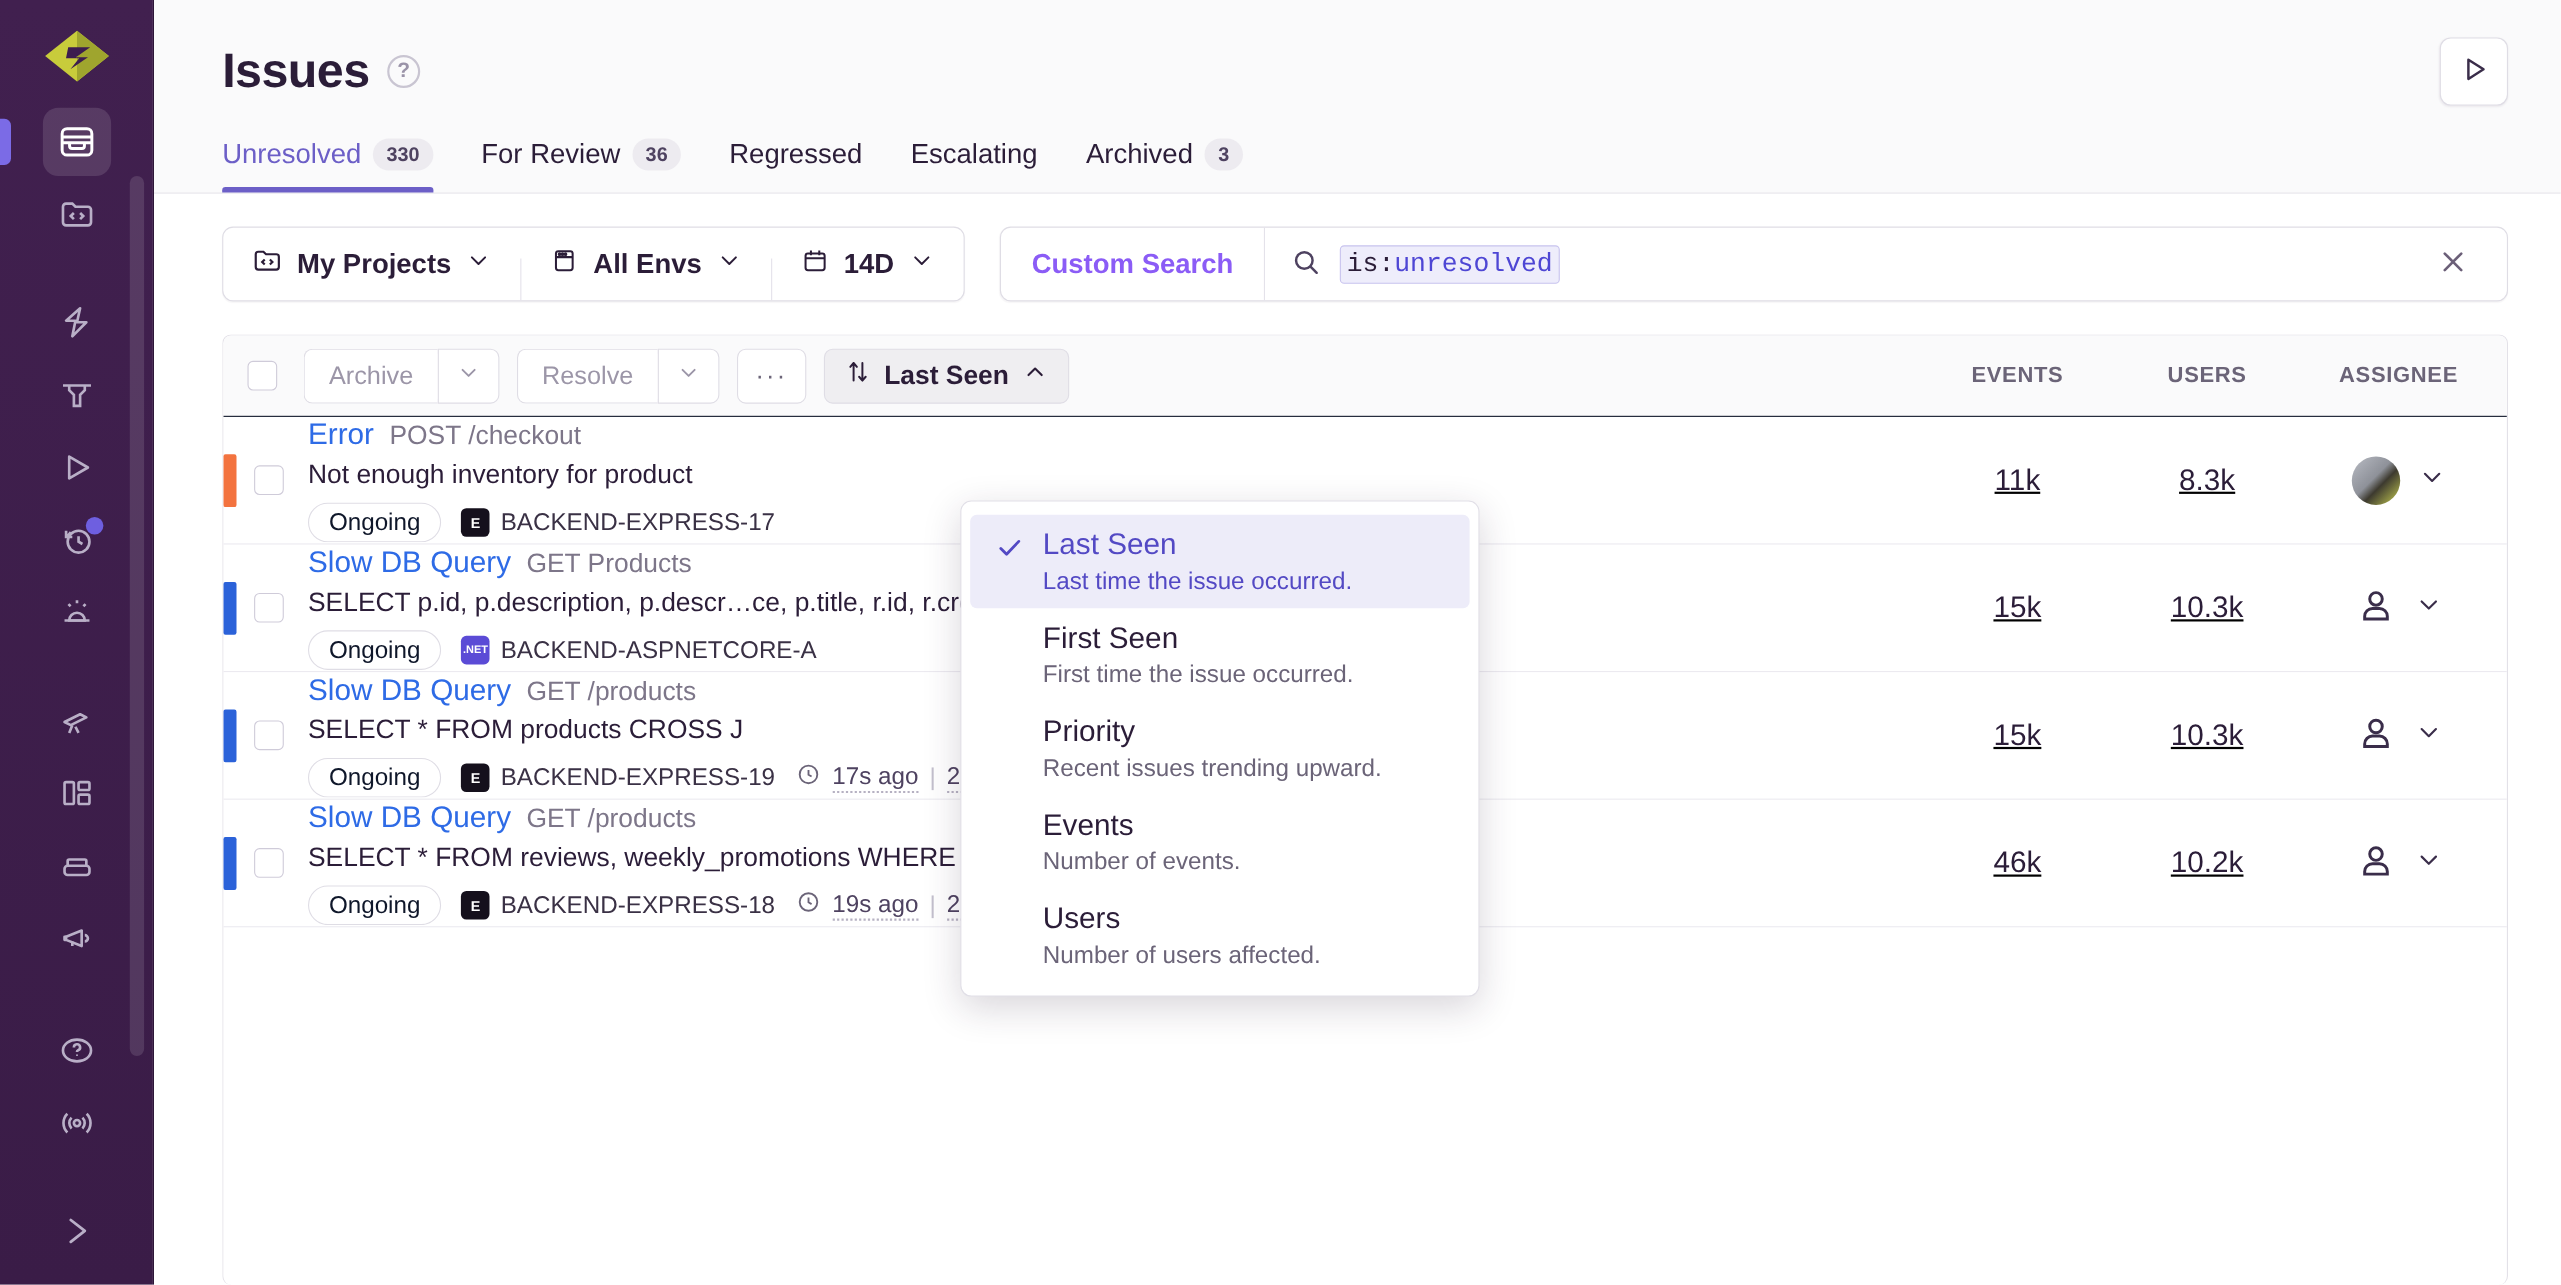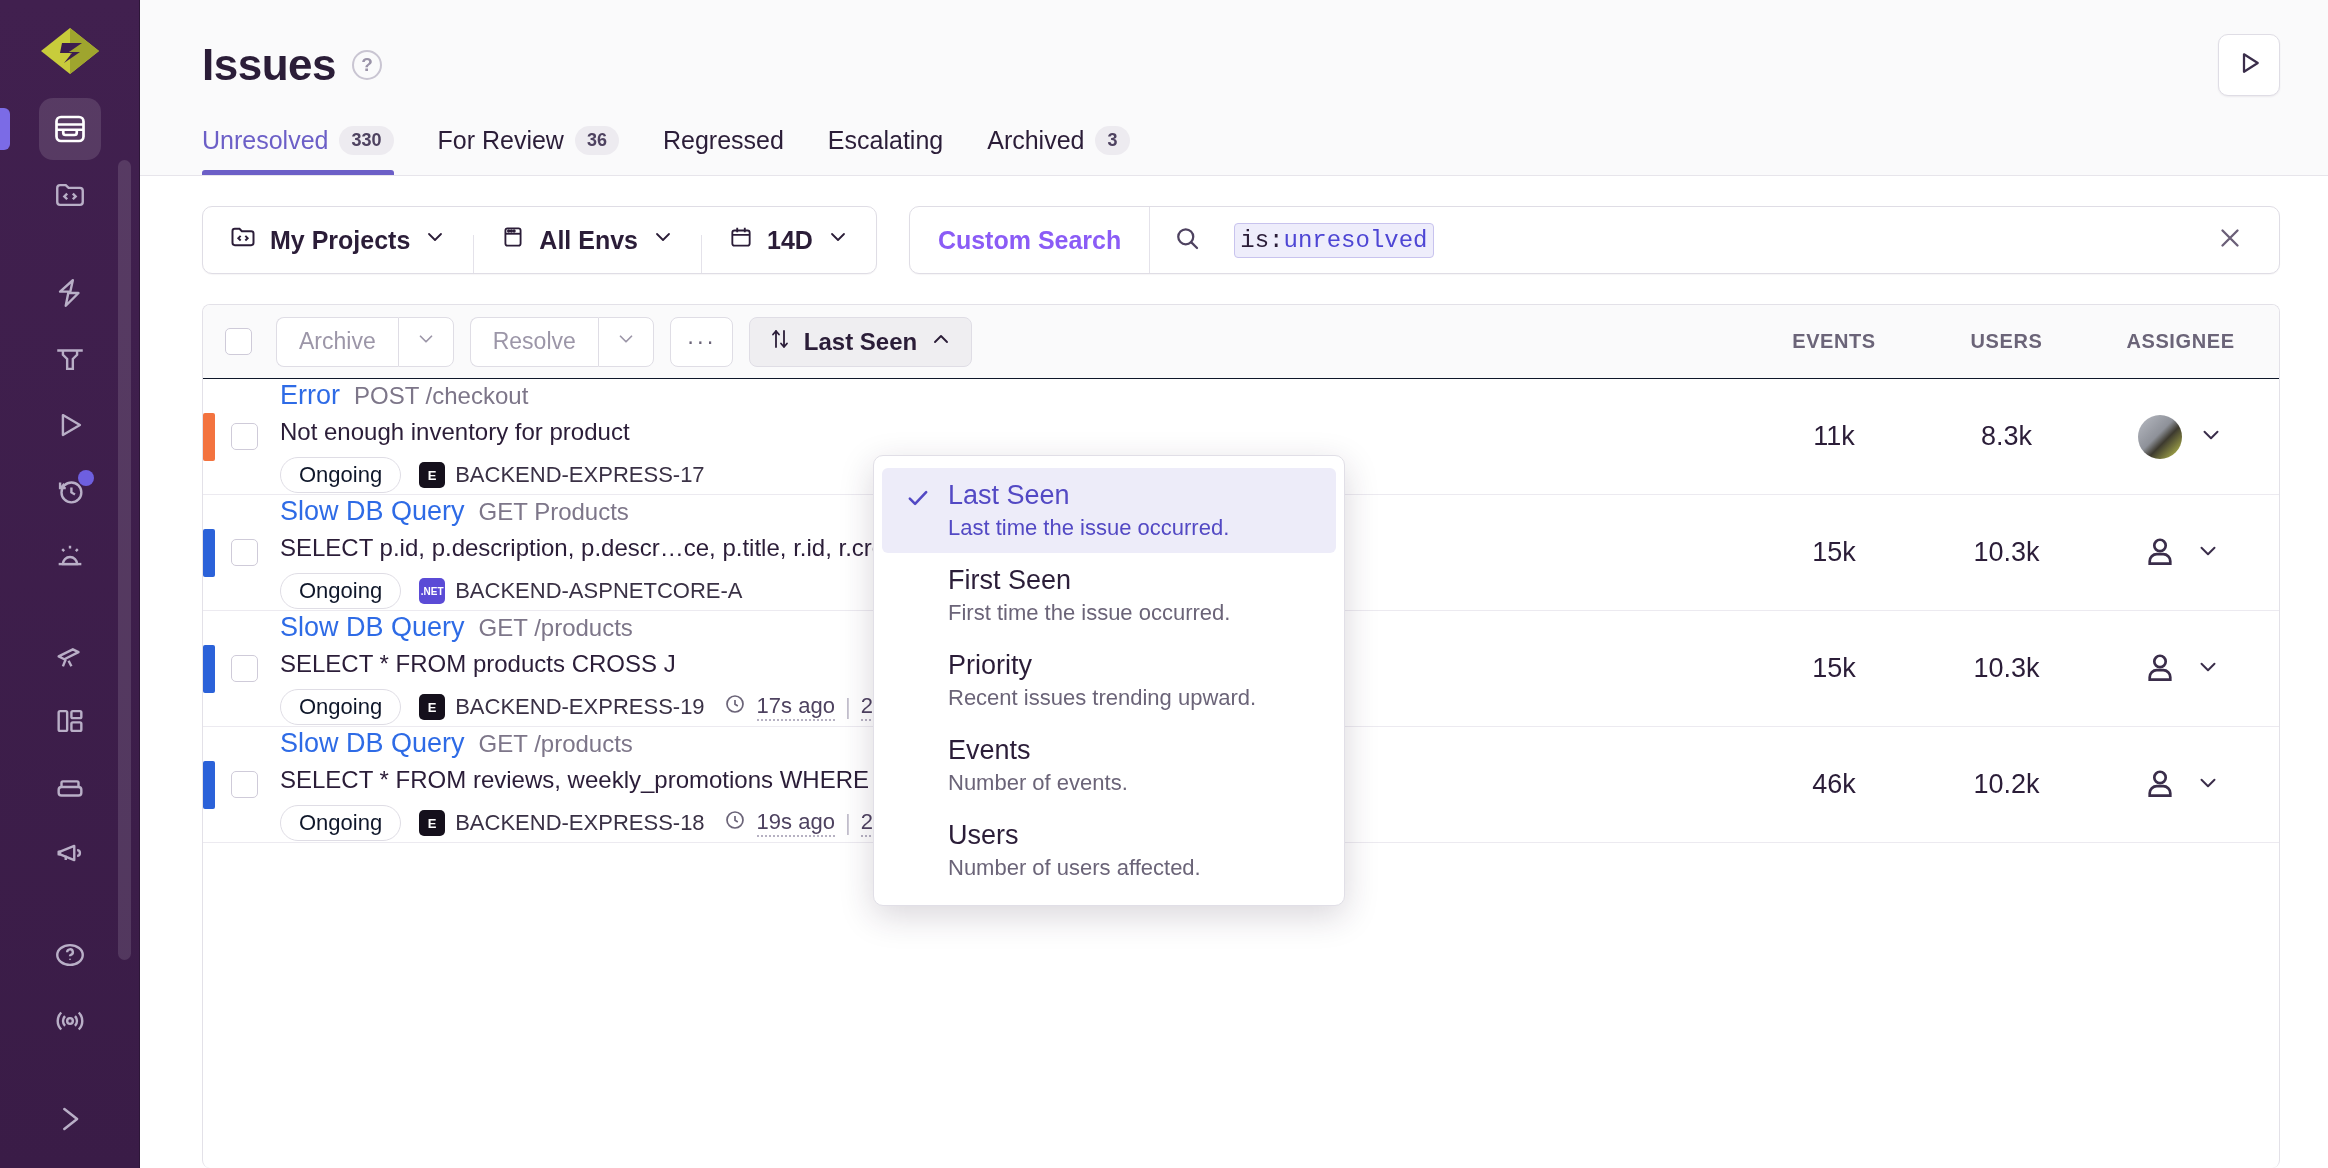--- a/index.html
+++ b/index.html
@@ -95,21 +95,21 @@
     box-shadow: 0 1px 1px rgba(40,20,60,.04);
   }
   .filter-chip { display:flex; align-items:center; gap:13px; padding: 0 26px; height:100%;
                  font-size: 25px; font-weight:600; color:#2B1D38; cursor:pointer; }
   .filter-sep { width:1px; height:38px; background:#E4E2EA; }
   .search-group { flex:1 1 auto; display:flex; align-items:center; background:#fff;
     border:1px solid #DFDDE5; border-radius: 10px; height: 68px; min-width:0;
     box-shadow: 0 1px 1px rgba(40,20,60,.04); }
   .custom-search-label { padding: 0 28px; font-size:25px; font-weight:600; color:#8b5cf6;
                          white-space:nowrap; cursor:pointer; }
-  .search-field { flex:1 1 auto; display:flex; align-items:center; gap: 32px;
+  .search-field { flex:1 1 auto; display:flex; align-items:center; gap: 16px;
                   border-left:1px solid #E4E2EA; height:100%; padding: 0 20px 0 22px; min-width:0; }
   .search-token {
     font-family:"Liberation Mono", monospace; font-size: 24px;
     background:#EEEDFB; border:1px solid #C8C3EE; border-radius:4px;
     padding: 3px 5px; white-space:nowrap;
   }
   .search-token .k { color:#2B1D38; }
   .search-token .v { color:#4E46D4; }
   .search-clear { margin-left:auto; padding: 0 14px; cursor:pointer; }
 
@@ -169,21 +169,21 @@
   }
   .proj { display:flex; align-items:center; gap:10px; font-size:22px; color:#3A3145; }
   .proj-badge {
     width: 26px; height: 26px; border-radius: 5px; background:#15101C; color:#fff;
     font-size: 13px; font-weight:700; display:flex; align-items:center; justify-content:center;
   }
   .proj-badge.net { background:#5B4BD6; font-size:10px; }
   .times { display:flex; align-items:center; gap: 10px; font-size:22px; color:#4E4260; }
   .times u { text-decoration: none; border-bottom:2px dotted #B6B1C2; }
   .times .sep { color:#C3BFCD; }
-  .row-nums { display:flex; align-items:center; margin-left: auto; }
+  .row-nums { display:flex; align-items:center; margin-left: auto; text-decoration: underline; }
   .num { font-size: 27px; color:#2B1D38; text-align:center; }
   .assignee-cell { display:flex; align-items:center; justify-content:center; gap:16px; }
   .avatar {
     width: 44px; height: 44px; border-radius:50%; overflow:hidden;
     background: linear-gradient(135deg,#b9bcc4 0%,#8e9199 45%,#3d3a2f 60%,#c9cf52 100%);
   }
 
   
   .dropdown {
     position:absolute; left: 733px; top: 455px; width: 472px;

